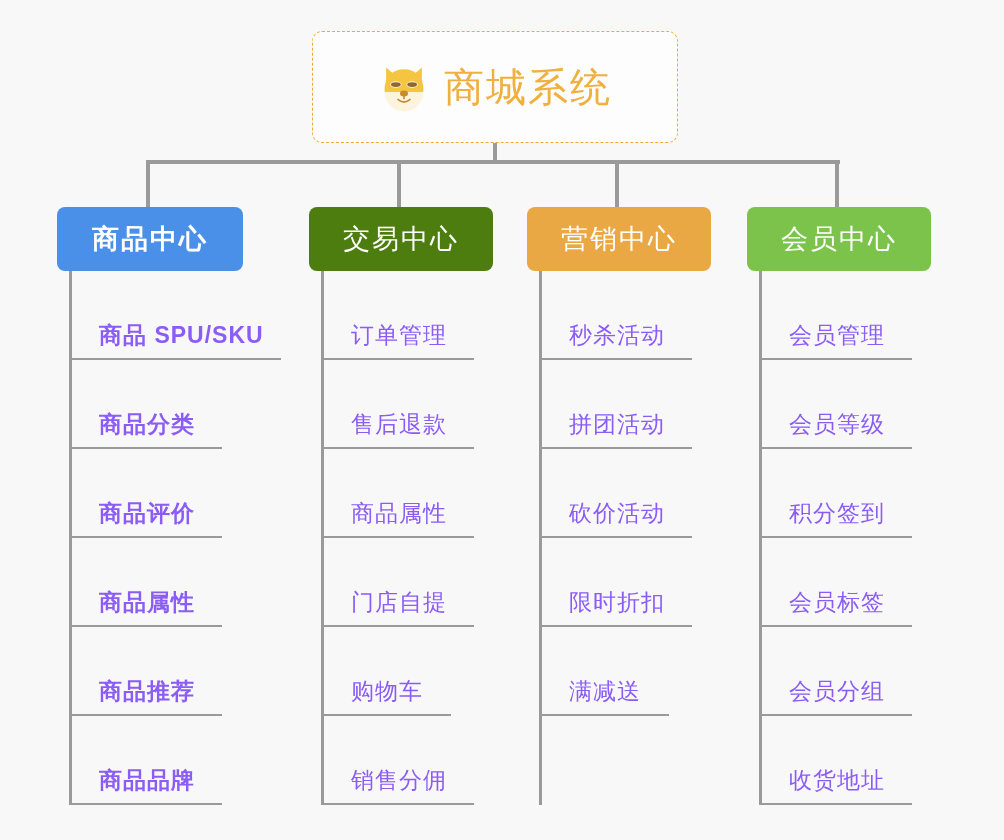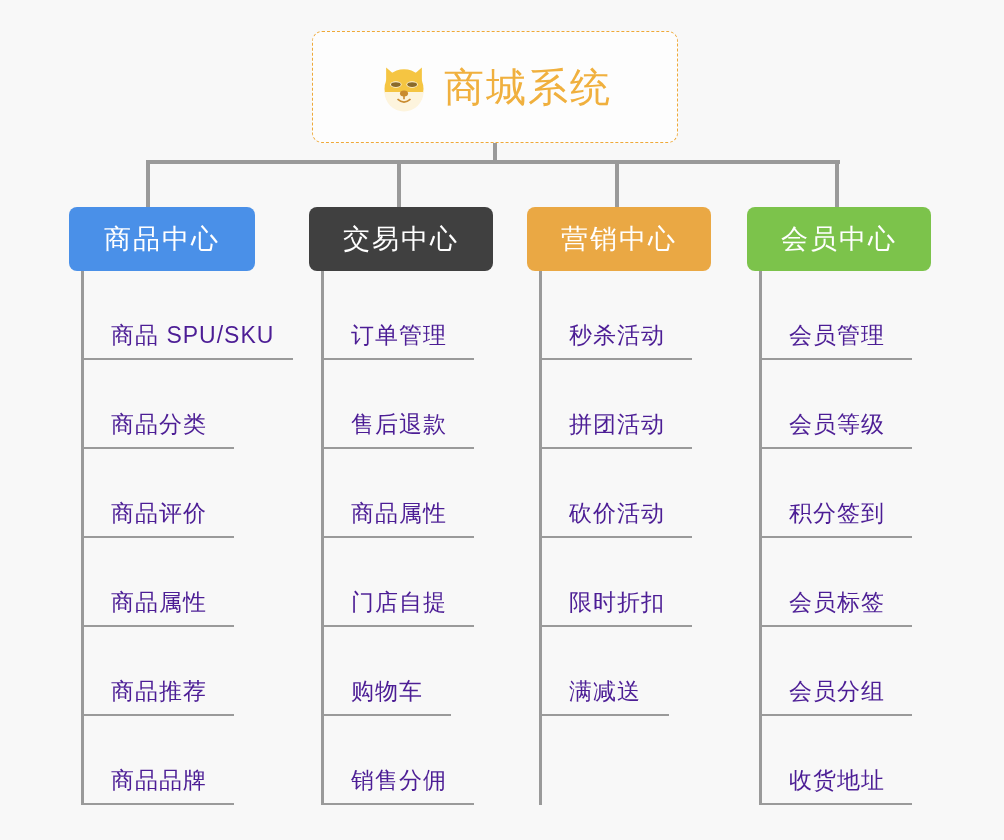--- a/index.html
+++ b/index.html
@@ -108,21 +108,21 @@
   .leaf {
     position: relative;
     height: 89px;
     box-sizing: border-box;
   }
   .leaf-label {
     position: absolute;
     left: 42px;
     bottom: 9px;
     font-size: 23px;
-    color: #4c1d95;
+    color: #8b5cf6;
     white-space: nowrap;
     letter-spacing: 1px;
   }
   .leaf-underline {
     position: absolute;
     left: 12px;
     bottom: 0;
     height: 2px;
     background: #9a9a9a;
   }
@@ -148,21 +148,21 @@
         <path d="M24 47 q8 7 16 0" stroke="#c98b30" stroke-width="2" fill="none"></path>
       </svg>
     </span>
     <span class="root-title">商城系统</span>
   </div>
 
   <div class="conn conn-v-root"></div>
   <div class="conn conn-bus"></div>
 
   <div id="columns-host">
-      <div class="column" style="left: 69px; width: 186px;">
+      <div class="column" style="left: 57px; width: 186px; font-weight: bold;">
         <div class="col-header" style="background: rgb(74, 144, 232); width: 186px;">
           <span>商品中心</span>
         </div>
         <div class="col-body">
           <div class="col-spine" style="background: rgb(154, 154, 154); height: 534px;"></div>
           <div class="leaf">
             <span class="leaf-label">商品 SPU/SKU</span>
             <div class="leaf-underline" style="background: rgb(154, 154, 154); width: 212px;"></div>
           </div>
           <div class="leaf">
@@ -181,21 +181,21 @@
             <span class="leaf-label">商品推荐</span>
             <div class="leaf-underline" style="background: rgb(154, 154, 154); width: 153px;"></div>
           </div>
           <div class="leaf">
             <span class="leaf-label">商品品牌</span>
             <div class="leaf-underline" style="background: rgb(154, 154, 154); width: 153px;"></div>
           </div>
         </div>
       </div>
       <div class="column" style="left: 309px; width: 184px;">
-        <div class="col-header" style="background: #404040; width: 184px;">
+        <div class="col-header" style="background: #4d7c0f; width: 184px;">
           <span>交易中心</span>
         </div>
         <div class="col-body">
           <div class="col-spine" style="background: rgb(154, 154, 154); height: 534px;"></div>
           <div class="leaf">
             <span class="leaf-label">订单管理</span>
             <div class="leaf-underline" style="background: rgb(154, 154, 154); width: 153px;"></div>
           </div>
           <div class="leaf">
             <span class="leaf-label">售后退款</span>

